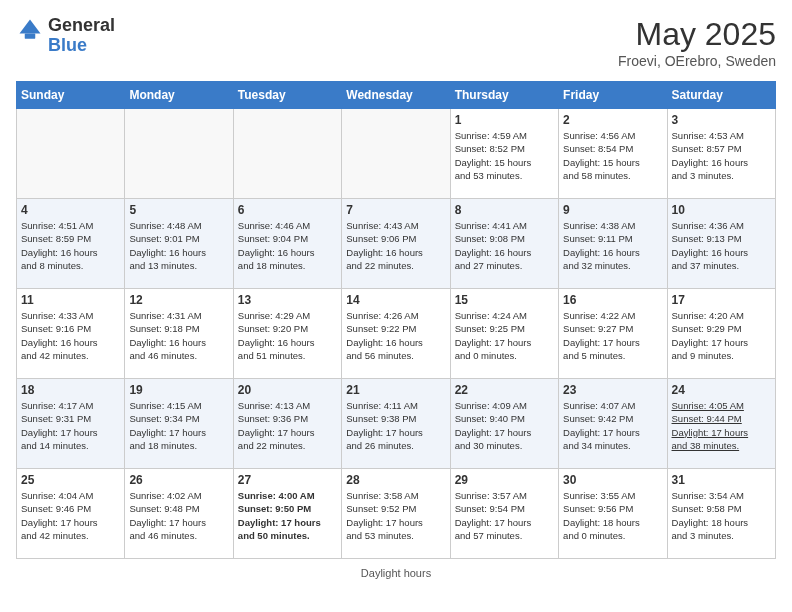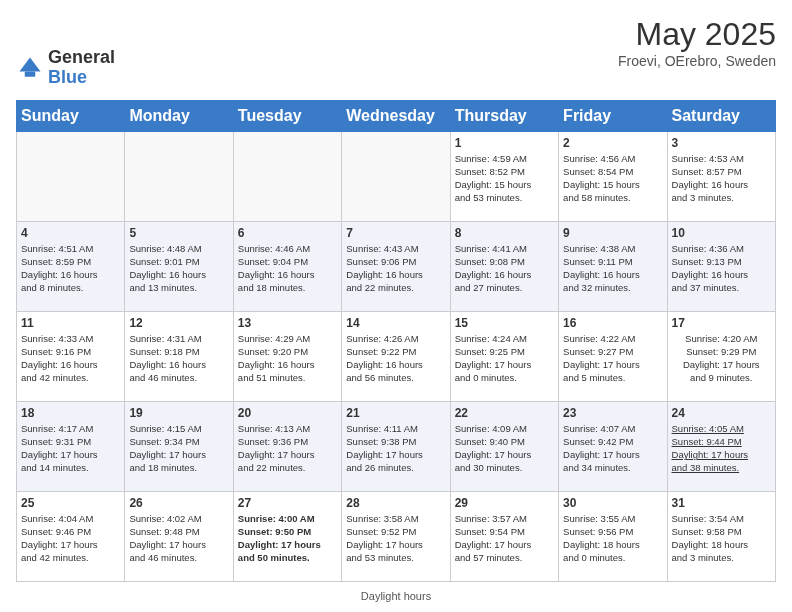--- a/index.html
+++ b/index.html
@@ -11,23 +11,22 @@
       padding: 16px;
     }
     .header {
       display: flex;
       justify-content: space-between;
       align-items: flex-start;
       margin-bottom: 12px;
     }
     .logo {
       display: flex;
-      align-items: center;
+      align-items: flex-start;
       gap: 4px;
-      margin-top: 32px;
     }
     .logo-text {
       font-size: 18px;
       font-weight: bold;
       line-height: 1.1;
     }
     .logo-general { color: #333; }
     .logo-blue { color: #3a7bc8; }
     .logo-icon {
       width: 28px;
@@ -46,21 +45,21 @@
       color: #555;
     }
     table {
       width: 100%;
       border-collapse: collapse;
       table-layout: fixed;
     }
     thead tr th {
       background: #3a7bc8;
       color: #fff;
-      font-size: 16px;
+      font-size: 12px;
       font-weight: bold;
       padding: 6px 4px;
       text-align: left;
       border: 1px solid #3a7bc8;
     }
     tbody tr td {
       vertical-align: top;
       border: 1px solid #ccc;
       padding: 4px;
       font-size: 10px;
@@ -243,21 +242,21 @@
         </td>
         <td>
           <span class="day-num">16</span>
           <div class="day-info" style="white-space: pre-line;">Sunrise: 4:22 AM
 Sunset: 9:27 PM
 Daylight: 17 hours
 and 5 minutes.</div>
         </td>
         <td>
           <span class="day-num">17</span>
-          <div class="day-info" style="white-space: pre-line; text-align: center;">Sunrise: 4:20 AM
+          <div class="day-info" style="white-space: pre-line;">Sunrise: 4:20 AM
 Sunset: 9:29 PM
 Daylight: 17 hours
 and 9 minutes.</div>
         </td>
       </tr>
       <tr>
         <td>
           <span class="day-num">18</span>
           <div class="day-info" style="white-space: pre-line;">Sunrise: 4:17 AM
 Sunset: 9:31 PM

